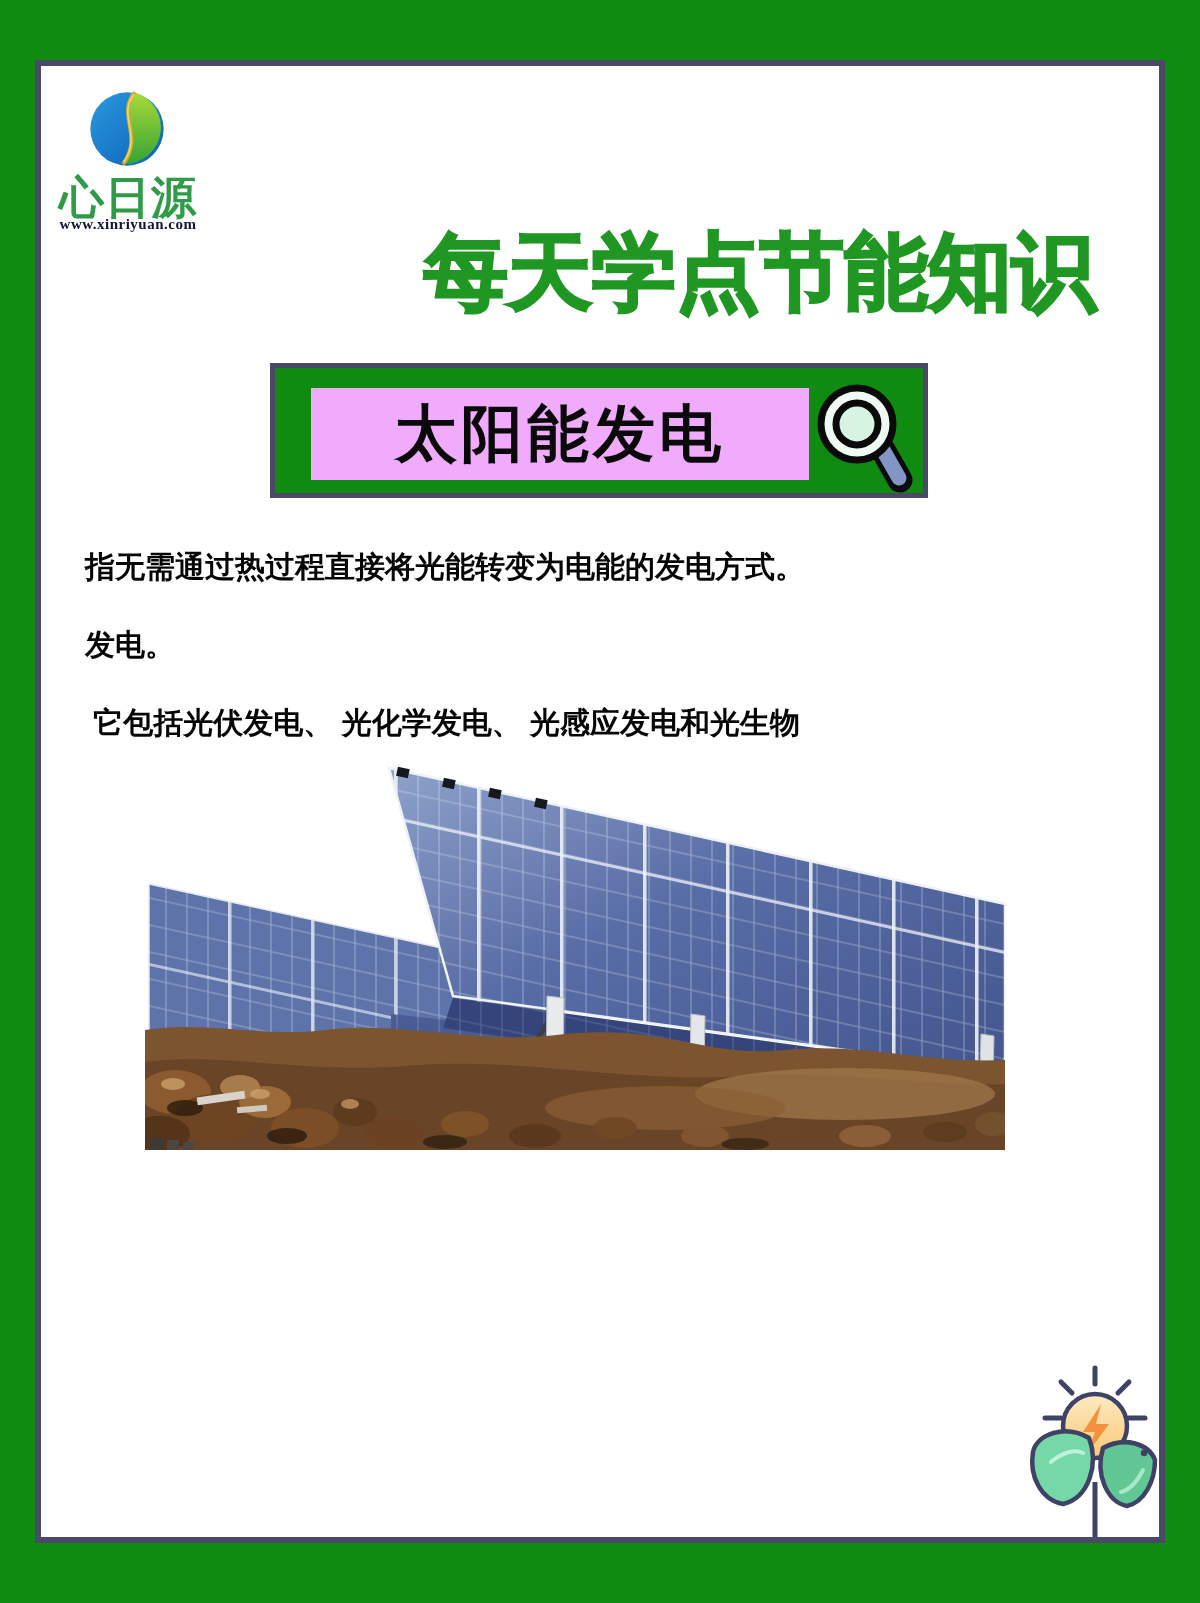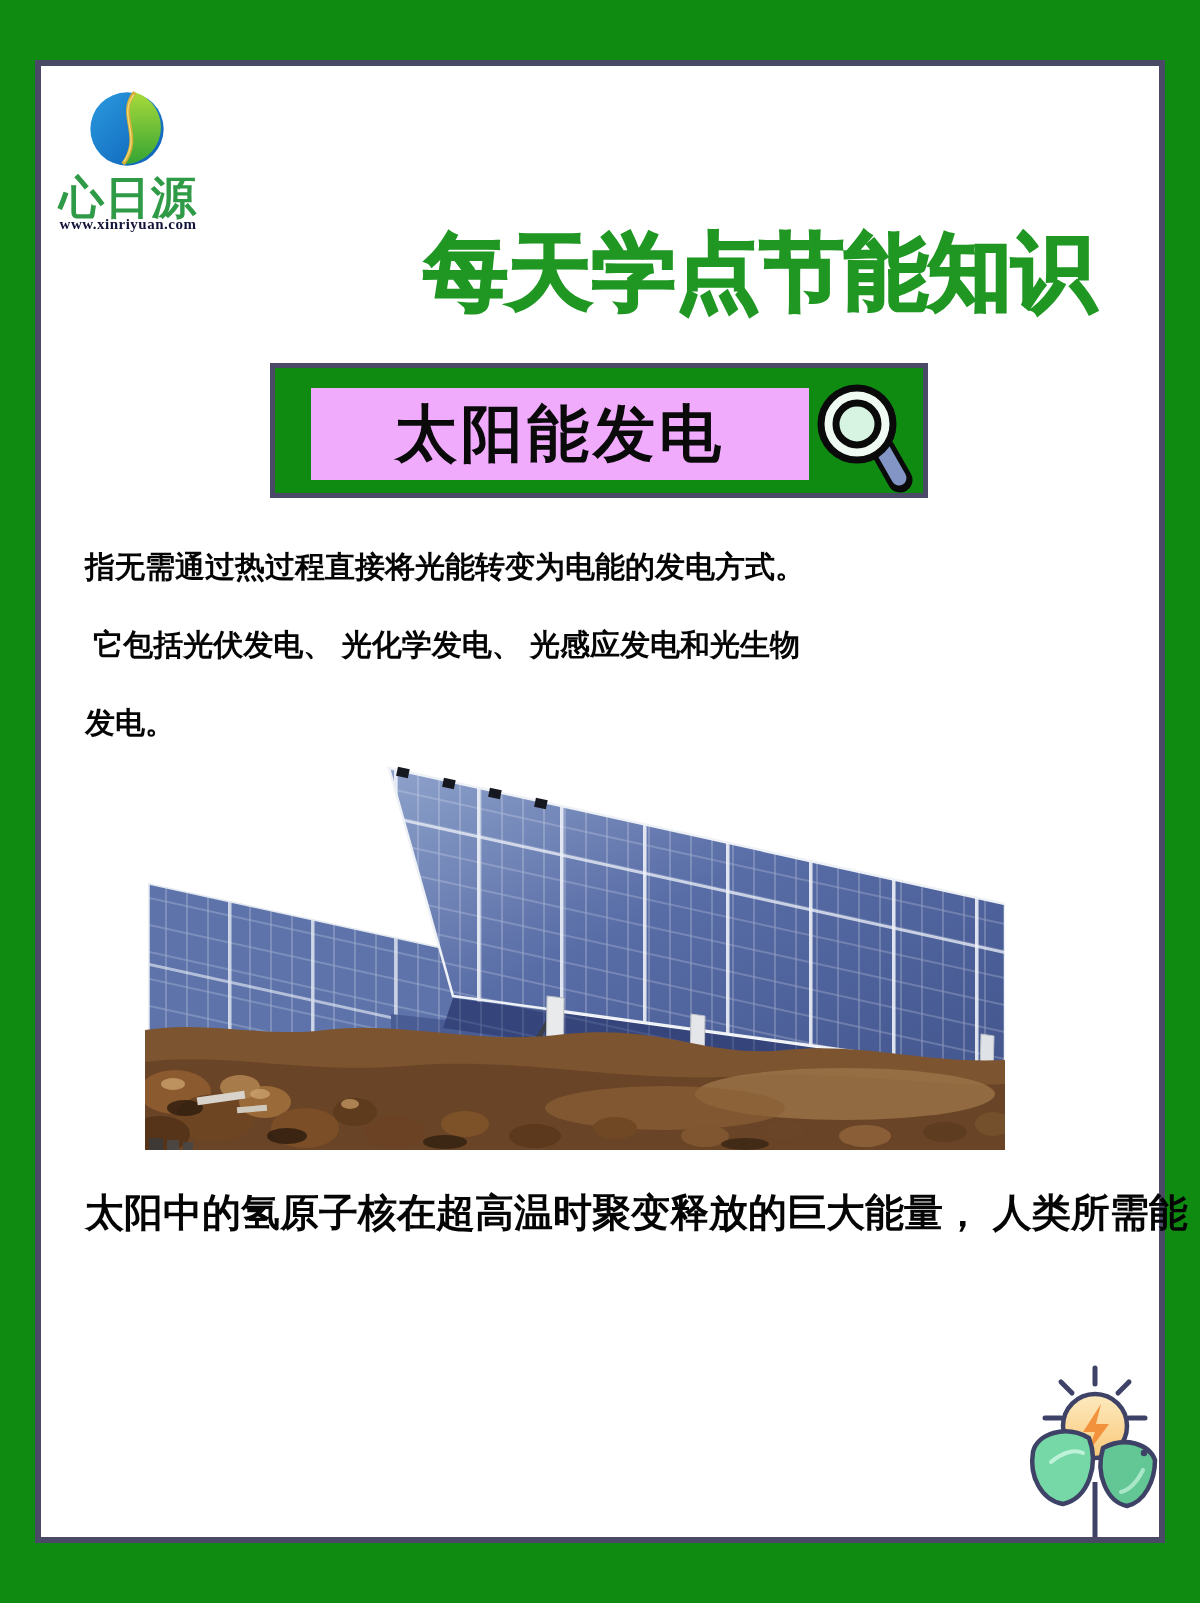--- a/index.html
+++ b/index.html
@@ -110,22 +110,22 @@
     <svg class="magnifier" viewBox="0 0 100 112">
       <line x1="70" y1="68" x2="87" y2="98" stroke="#0a0a0a" stroke-width="25" stroke-linecap="round"></line>
       <line x1="70" y1="68" x2="86" y2="96" stroke="#8295c5" stroke-width="15" stroke-linecap="round"></line>
       <circle cx="44" cy="42" r="36" fill="#eefaf2" stroke="#0a0a0a" stroke-width="7"></circle>
       <circle cx="44" cy="42" r="21" fill="#d7f4e2" stroke="#0a0a0a" stroke-width="7"></circle>
     </svg>
   </div>
 
   <div class="intro-text">
     <div class="text-line">指无需通过热过程直接将光能转变为电能的发电方式。</div>
+    <div class="text-line">发电。</div>
     <div class="text-line"> 它包括光伏发电、 光化学发电、 光感应发电和光生物</div>
-    <div class="text-line">发电。</div>
   </div>
 
   <div class="photo">
     <svg viewBox="0 0 860 388" preserveAspectRatio="none">
       <defs>
         <linearGradient id="panelShine" x1="0" y1="0" x2="1" y2="1">
           <stop offset="0" stop-color="#8ea2cb"></stop>
           <stop offset="0.45" stop-color="#586ca6"></stop>
           <stop offset="1" stop-color="#43568e"></stop>
         </linearGradient>
@@ -211,21 +211,20 @@
 
       <g opacity="0.85">
         <rect x="4" y="376" width="14" height="12" fill="#3a3a3a"></rect>
         <rect x="22" y="378" width="12" height="10" fill="#4a4a4a"></rect>
         <rect x="38" y="380" width="10" height="8" fill="#474747"></rect>
       </g>
     </svg>
   </div>
 
   <div class="body-text">
-    <div class="text-line">太阳中的氢原子核在超高温时聚变释放的巨大能量， 人类所需能</div>
   </div>
 
   <svg class="plant-icon" viewBox="0 0 140 185">
     <defs>
       <linearGradient id="bulbG" x1="0" y1="0" x2="0" y2="1">
         <stop offset="0" stop-color="#fdeac0"></stop>
           <stop offset="1" stop-color="#f9c878"></stop>
       </linearGradient>
     </defs>
     <line x1="72" y1="130" x2="72" y2="185" stroke="#3d4266" stroke-width="5"></line>

